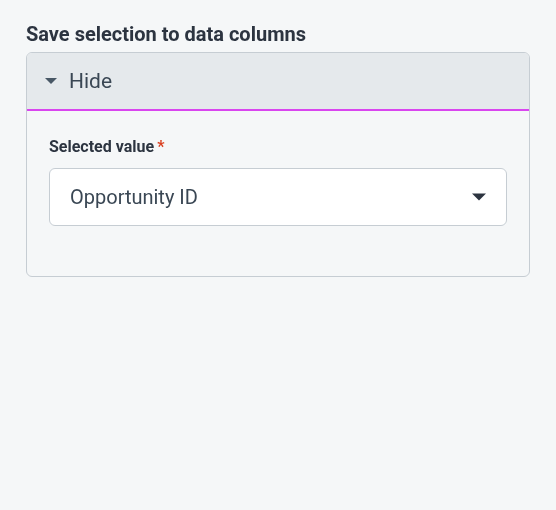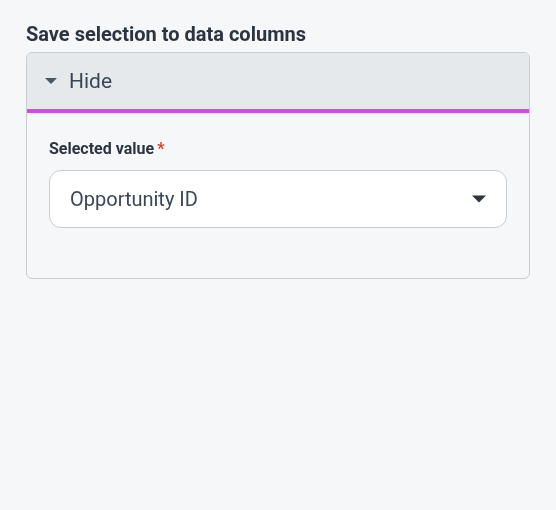--- a/index.html
+++ b/index.html
@@ -22,21 +22,21 @@
       margin-bottom: 6px;
     }
     .panel {
       border: 1px solid #c6cdd3;
       border-radius: 6px;
       overflow: hidden;
       background: #f5f7f8;
     }
     .panel-header {
       background: #e5e9ec;
-      border-bottom: 4px solid #d946ef;
+      border-bottom: 2px solid #d946ef;
       padding: 16px 18px;
       display: flex;
       align-items: center;
       cursor: pointer;
       text-align: right;
     }
     .panel-header .chevron {
       margin-right: 12px;
       display: inline-flex;
       align-items: center;
@@ -69,21 +69,21 @@
       display: block;
     }
     .required-asterisk {
       color: #d94020;
       margin-left: 3px;
     }
     .select-wrap {
       position: relative;
       background: #ffffff;
       border: 1px solid #c6cdd3;
-      border-radius: 12px;
+      border-radius: 6px;
       height: 58px;
       display: flex;
       align-items: center;
       padding: 0 20px;
       cursor: pointer;
     }
     .select-value {
       flex: 1;
       font-size: 20px;
       font-weight: 400;

